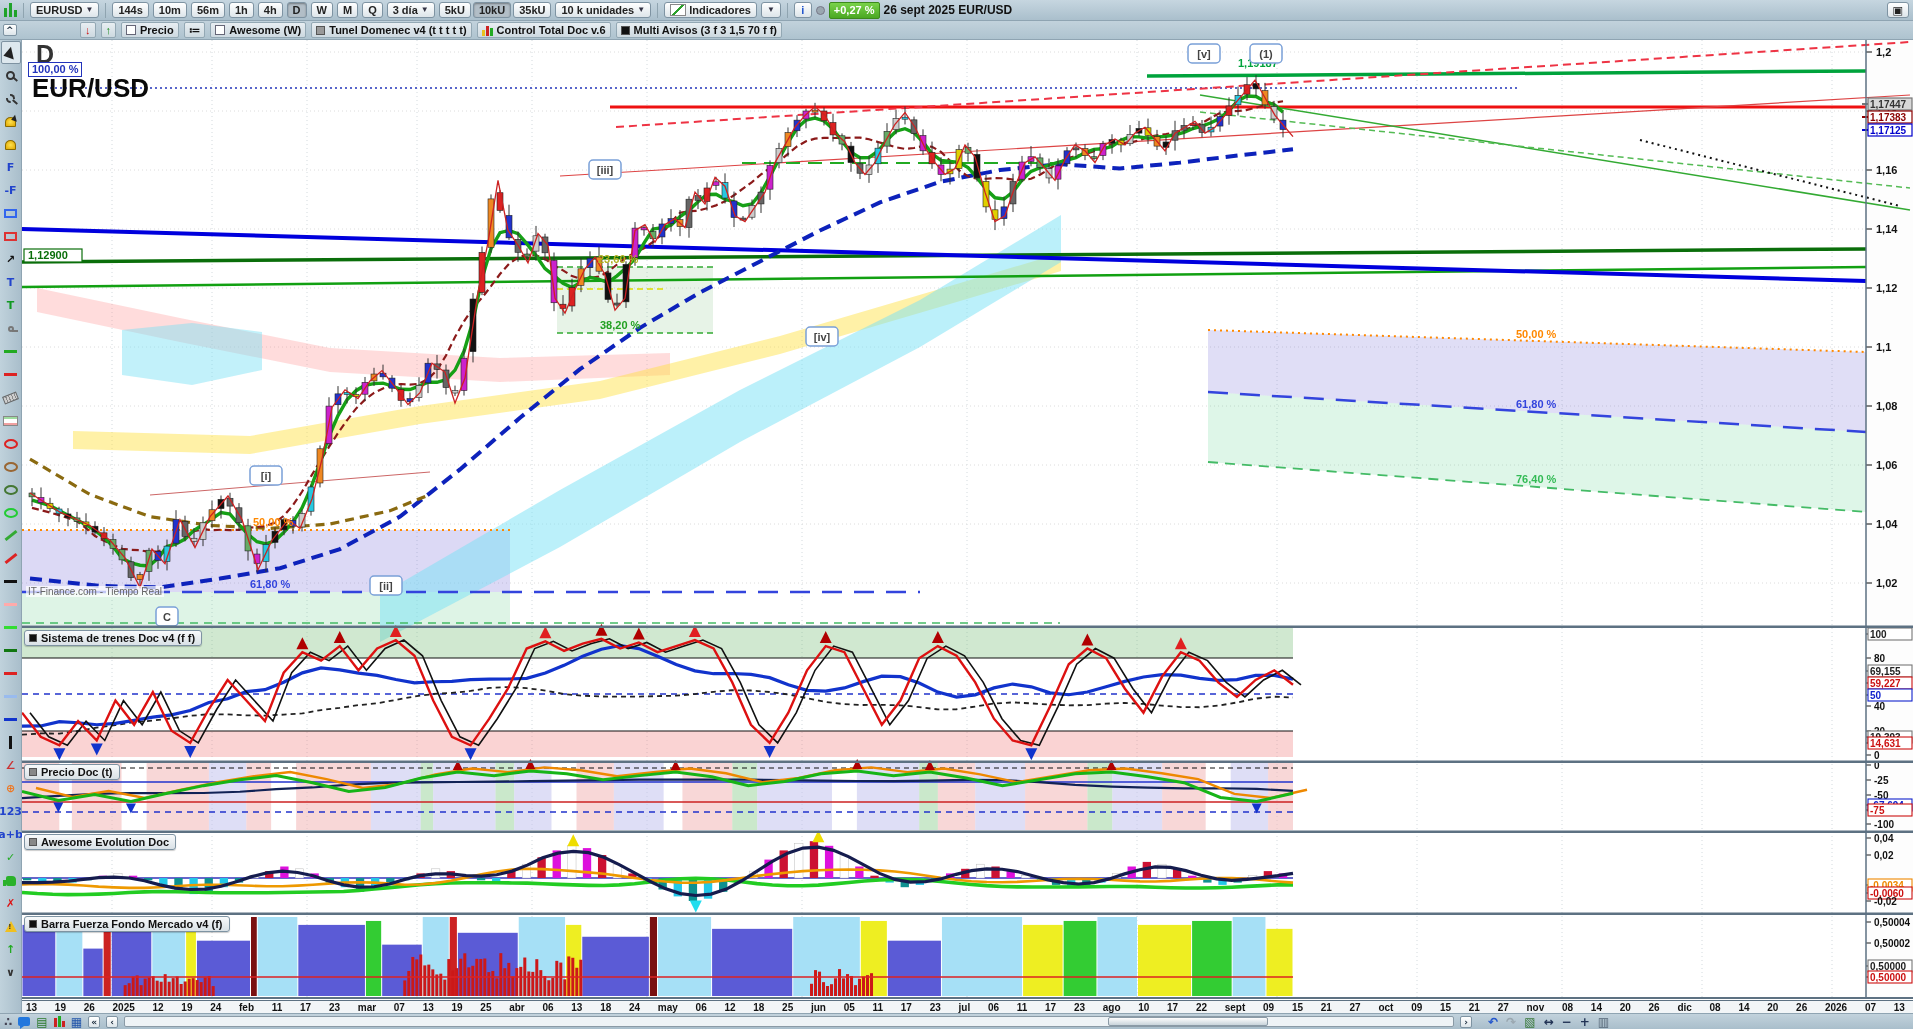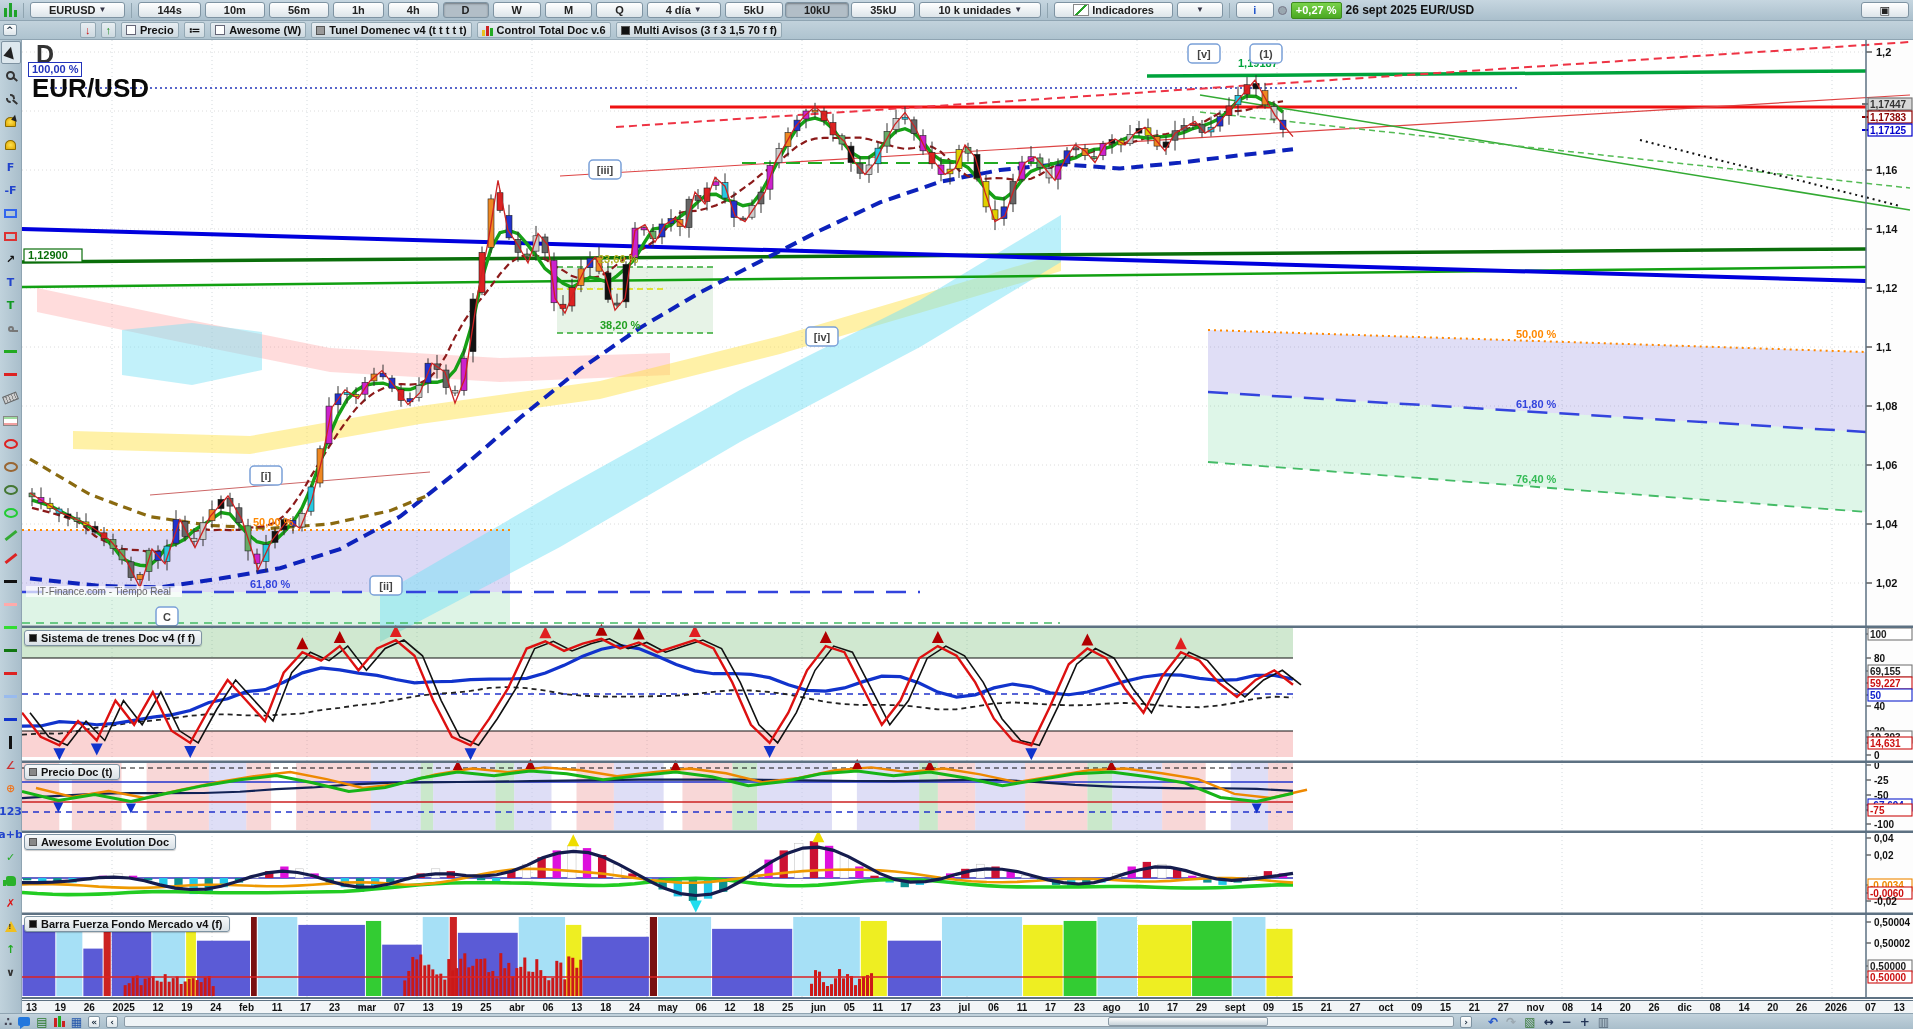--- a/index.html
+++ b/index.html
@@ -3,21 +3,21 @@
 <meta charset="utf-8">
 <style>
   html,body{margin:0;padding:0;width:1913px;height:1029px;overflow:hidden;
     background:#b2c6d2;font-family:"Liberation Sans","DejaVu Sans",sans-serif;}
   *{box-sizing:border-box;}
   
   #toolbar1{position:absolute;left:0;top:0;width:1913px;height:21px;background:linear-gradient(#c6d6e0,#aabfcc);
     border-bottom:1px solid #8fa4b2;display:flex;align-items:center;gap:4px;padding:0 4px;}
   #toolbar2{position:absolute;left:0;top:21px;width:1913px;height:19px;background:linear-gradient(#c2d2dc,#aec3cf);
     border-bottom:1px solid #8fa4b2;display:flex;align-items:center;gap:5px;padding:0 4px 0 80px;}
-  .tb-btn{height:16px;padding:0 18px;border:1px solid #7e93a2;border-radius:3px;background:linear-gradient(#ffffff,#dde5ea);
+  .tb-btn{height:16px;padding:0 5px;border:1px solid #7e93a2;border-radius:3px;background:linear-gradient(#ffffff,#dde5ea);
     font:bold 11px/14px "Liberation Sans","DejaVu Sans",sans-serif;color:#222;display:inline-flex;align-items:center;gap:3px;white-space:nowrap;text-align:right;}
   .tb-btn.pressed{background:#b2bec7;box-shadow:inset 0 1px 2px rgba(0,0,0,.35);}
   .tb-sep{width:1px;height:15px;background:#8fa4b0;margin:0 2px;}
   .caret{font-size:8px;color:#334;}
   .badge{background:linear-gradient(#79d24a,#4aa822);border:1px solid #3c8a1c;color:#fff;
     font:bold 11px/13px "Liberation Sans","DejaVu Sans",sans-serif;padding:1px 4px;border-radius:2px;}
   .date-label{font:bold 12px "Liberation Sans","DejaVu Sans",sans-serif;color:#111;}
   .chk{width:10px;height:10px;border:1px solid #667;background:#fff;display:inline-block;}
   .tb2-item{display:inline-flex;align-items:center;gap:4px;font:bold 11px "Liberation Sans","DejaVu Sans",sans-serif;color:#111;
     padding:1px 4px;border:1px solid #93a8b4;border-radius:2px;background:linear-gradient(#e8eef2,#cdd9e0);height:16px;}
@@ -52,21 +52,21 @@
   .g-thumb{width:10px;height:10px;background:#2ab22a;border-radius:2px 4px 2px 2px;position:relative;}
   .g-thumb::before{content:"";position:absolute;left:-3px;bottom:0;width:3px;height:6px;background:#2ab22a;}
   .g-key{width:6px;height:6px;border:2px solid #777;border-radius:50%;position:relative;}
   .g-key::after{content:"";position:absolute;right:-6px;top:2px;width:6px;height:2px;background:#777;}
   
   #canvas-wrap{position:absolute;left:22px;top:40px;width:1891px;height:960px;background:#fff;}
   #watermark-tf{position:absolute;left:14px;top:0px;font:bold 25px "Liberation Sans","DejaVu Sans",sans-serif;color:#333;}
   #fib100-box{position:absolute;left:6px;top:22px;border:1px solid #2233bb;background:#fff;color:#2233bb;
     font:bold 11px/13px "Liberation Sans","DejaVu Sans",sans-serif;padding:0 3px;}
   #watermark-symbol{position:absolute;left:10px;top:33px;font:bold 26px "Liberation Sans","DejaVu Sans",sans-serif;color:#0a0a0a;}
-  #provider{position:absolute;left:4px;top:546px;font:10px "Liberation Sans","DejaVu Sans",sans-serif;color:#666;background:rgba(255,255,255,.7);padding:0 11px;}
+  #provider{position:absolute;left:4px;top:546px;font:10px "Liberation Sans","DejaVu Sans",sans-serif;color:#666;background:rgba(255,255,255,.7);padding:0 2px;}
   .panel-label{position:absolute;left:2px;display:inline-flex;align-items:center;gap:4px;height:16px;padding:0 6px 0 4px;
     border:1px solid #7e93a2;border-radius:3px;background:linear-gradient(#f8fafb,#d9e1e6);
     font:bold 11px "Liberation Sans","DejaVu Sans",sans-serif;color:#111;box-shadow:0 1px 1px rgba(0,0,0,.2);}
   .panel-label .swatch{width:8px;height:8px;}
   
   #timeaxis{position:absolute;left:22px;top:1000px;width:1891px;height:13px;background:#f2f5f7;border-top:1px solid #5d7182;
     display:flex;justify-content:space-between;align-items:center;padding:0 8px 0 4px;}
   #timeaxis span{font:bold 10px "Liberation Sans","DejaVu Sans",sans-serif;color:#111;white-space:nowrap;}
   #taskbar{position:absolute;left:0;top:1013px;width:1913px;height:16px;background:linear-gradient(#c2d2dc,#a9becb);
     border-top:1px solid #8fa4b2;display:flex;align-items:center;gap:6px;padding:0 4px;}
@@ -100,21 +100,21 @@
       <span class="tb-btn">10m</span>
       <span class="tb-btn">56m</span>
       <span class="tb-btn">1h</span>
       <span class="tb-btn">4h</span>
       <span class="tb-btn pressed">D</span>
       <span class="tb-btn">W</span>
       <span class="tb-btn">M</span>
       <span class="tb-btn">Q</span>
     </span>
   <span class="tb-btn">
-      <span>4 día</span>
+      <span>3 día</span>
       <span class="caret">▼</span>
     </span>
   <span id="vol-group" style="display:inline-flex;gap:2px;">
       <span class="tb-btn">5kU</span>
       <span class="tb-btn pressed">10kU</span>
       <span class="tb-btn">35kU</span>
     </span>
   <span class="tb-btn">
       <span>10 k unidades</span>
       <span class="caret">▼</span>
@@ -1102,21 +1102,21 @@
     <span>17</span>
     <span>23</span>
     <span>jul</span>
     <span>06</span>
     <span>11</span>
     <span>17</span>
     <span>23</span>
     <span>ago</span>
     <span>10</span>
     <span>17</span>
-    <span>29</span>
+    <span>22</span>
     <span>sept</span>
     <span>09</span>
     <span>15</span>
     <span>21</span>
     <span>27</span>
     <span>oct</span>
     <span>09</span>
     <span>15</span>
     <span>21</span>
     <span>27</span>

